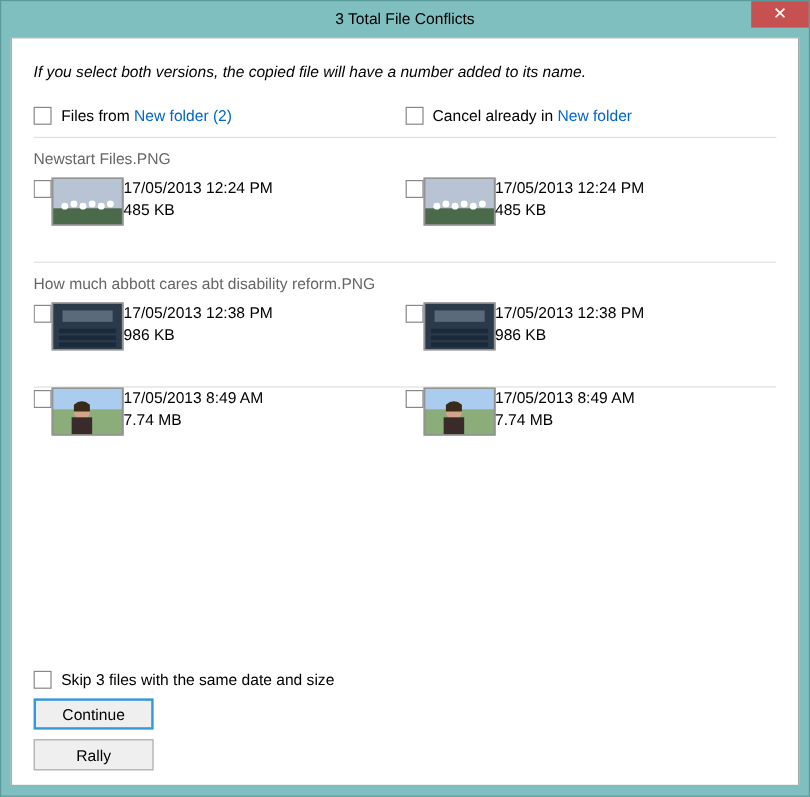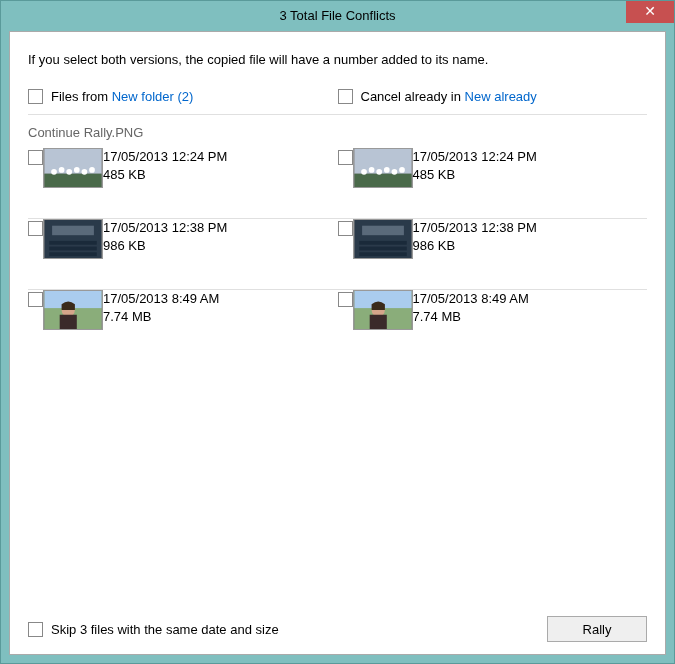--- a/index.html
+++ b/index.html
@@ -2,35 +2,35 @@
 <html><head>
   <meta charset="utf-8">
   <style>
     * { box-sizing: border-box; margin: 0; padding: 0; }
     body { font-family: "Segoe UI", Tahoma, sans-serif; font-size: 12px; background: #fff; }
     .window { width: 675px; height: 664px; background: #7fbfbf; border: 1px solid #5a9a9a; position: relative; }
     .titlebar { height: 30px; position: relative; text-align: center; line-height: 30px; font-size: 13px; color: #000; border-radius: 11px; }
     .close-btn { position: absolute; right: 0; top: 0; width: 48px; height: 22px; background: #c75050; color: #fff; font-size: 14px; text-align: center; line-height: 20px; cursor: pointer; }
     .content { background: #fff; margin: 0 8px 8px 8px; height: calc(100% - 38px); border: 1px solid #aaa; padding: 20px 18px 12px 18px; display: flex; flex-direction: column; }
     .heading { font-size: 19px; color: #1a4aad; font-weight: normal; margin-bottom: 6px; }
-    .subheading { font-size: 13px; color: #000; margin-bottom: 22px; }
+    .subheading { font-size: 13px; color: #000; margin-bottom: 22px; font-style: italic; }
     .columns-header { display: flex; padding-bottom: 10px; border-bottom: 1px solid #e0e0e0; }
     .col { flex: 1; display: flex; align-items: flex-start; gap: 8px; font-size: 13px; }
     .checkbox { width: 15px; height: 15px; border: 1px solid #888; background: #fff; display: inline-block; cursor: pointer; }
     .link { color: #0066cc; }
     .file-group { border-bottom: 1px solid #e0e0e0; padding-bottom: 30px; }
     .file-name { color: #666; font-size: 13px; padding: 10px 0 8px 0; }
     .file-row { display: flex; }
     .file-item { flex: 1; display: flex; align-items: flex-start; }
     .file-item .checkbox { margin-top: 2px; }
     .thumb { width: 60px; height: 40px; background: #888; border: 1px solid #999; display: flex; align-items: center; justify-content: center; overflow: hidden; }
     .thumb svg { width: 100%; height: 100%; }
     .file-meta { font-size: 13px; color: #000; line-height: 1.4; }
     .scroll-area { flex: 1; overflow: hidden; }
-    .footer { display: flex; padding-top: 10px; gap: 8px; }
+    .footer { display: flex; padding-top: 10px; gap: 8px; flex-direction: column; }
     .footer-label { font-size: 13px; flex: 1; display: flex; align-items: center; gap: 8px; }
     .btn { width: 100px; height: 26px; border: 1px solid #aaa; background: #efefef; font-size: 13px; cursor: pointer; }
     .btn.primary { border: 2px solid #3399dd; }
   </style>
 </head>
 <body>
 
 <div class="window">
   <div class="titlebar">
     <span>3 Total File Conflicts</span>
@@ -44,29 +44,29 @@
     <div class="columns-header">
       <div class="col">
         <span class="checkbox"></span>
         <span>
           <span>Files from </span><span class="link">New folder (2)</span>
         </span>
       </div>
       <div class="col">
         <span class="checkbox"></span>
         <span>
-          <span>Cancel already in </span><span class="link">New already</span>
+          <span>Cancel already in </span><span class="link">New folder</span>
         </span>
       </div>
     </div>
 
     <div class="scroll-area">
 
       <div class="file-group">
-        <div class="file-name">Continue Rally.PNG</div>
+        <div class="file-name">Newstart Files.PNG</div>
         <div class="file-row">
           <div class="file-item">
             <span class="checkbox"></span>
             <div class="thumb">
               <svg viewBox="0 0 60 40">
                   <rect width="60" height="26" fill="#b8c4d4"></rect>
                   <rect y="26" width="60" height="14" fill="#4a6a4a"></rect>
                   <g fill="#fff">
                     <circle cx="10" cy="24" r="3"></circle>
                     <circle cx="18" cy="22" r="3"></circle>
@@ -100,20 +100,21 @@
             </div>
             <div class="file-meta">
               <div>17/05/2013 12:24 PM</div>
               <div>485 KB</div>
             </div>
           </div>
         </div>
       </div>
 
       <div class="file-group">
+        <div class="file-name">How much abbott cares abt disability reform.PNG</div>
         <div class="file-row">
           <div class="file-item">
             <span class="checkbox"></span>
             <div class="thumb">
               <svg viewBox="0 0 60 40">
                   <rect width="60" height="40" fill="#2a3a4a"></rect>
                   <rect x="8" y="6" width="44" height="10" fill="#5a6a7a"></rect>
                   <g fill="#1a2a3a">
                     <rect x="5" y="22" width="50" height="4"></rect>
                     <rect x="5" y="28" width="50" height="4"></rect>
@@ -183,16 +184,17 @@
           </div>
         </div>
       </div>
     </div>
 
     <div class="footer">
       <div class="footer-label">
         <span class="checkbox"></span>
         <span>Skip 3 files with the same date and size</span>
       </div>
+      <button class="btn primary">Continue</button>
       <button class="btn">Rally</button>
     </div>
   </div>
 </div>
 
 </body></html>

